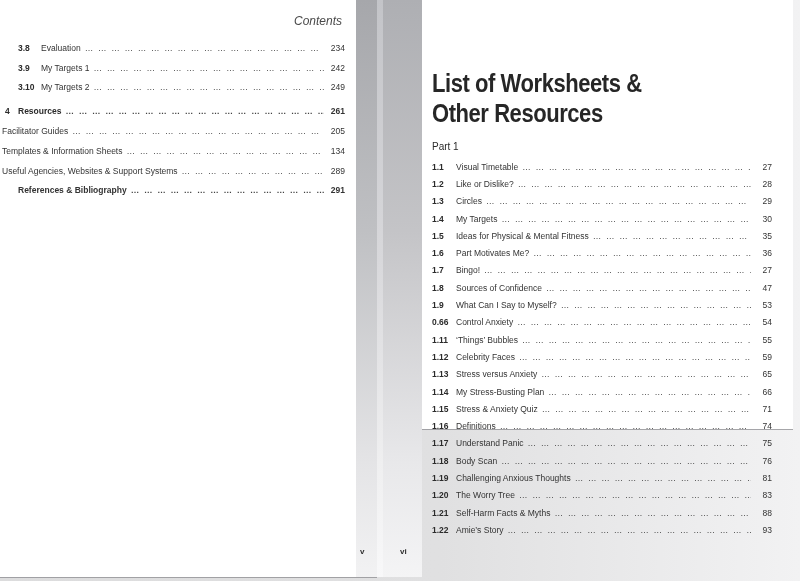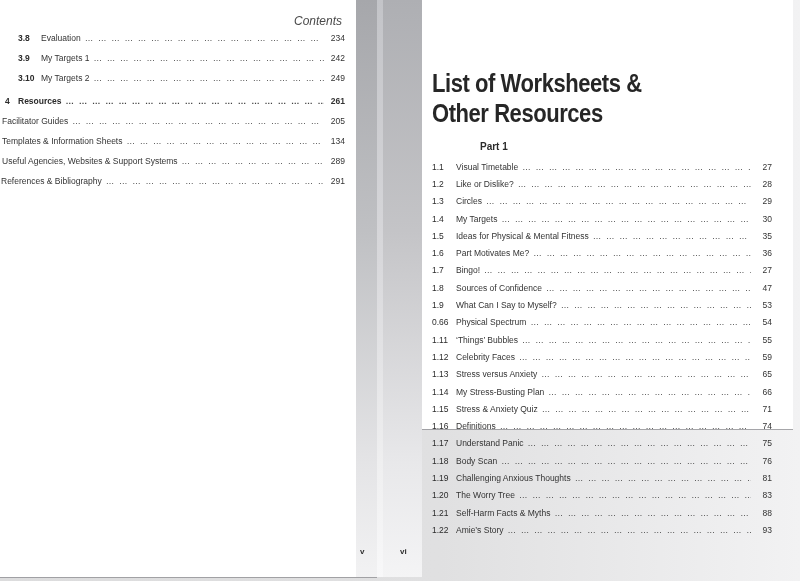--- a/index.html
+++ b/index.html
@@ -32,43 +32,43 @@
     position:absolute;z-index:5;font-size:8px;font-weight:bold;color:#2e2e2e;
   }
   .folio-left{left:360px;top:547px;}
   .folio-right{left:400px;top:547px;}
   
   .contents-header{
     position:absolute;top:14px;right:35px;
     font-size:12px;font-style:italic;color:#4a4a4a;
   }
   .lp-rows{position:absolute;left:0;right:32px;top:33px;}
-  .lp-row{height:19.8px;display:flex;align-items:flex-start;font-size:8.5px;color:#333;}
+  .lp-row{height:19.8px;display:flex;align-items:flex-end;font-size:8.5px;color:#333;}
   .lp-row.sub{padding-left:18px;}
   .lp-row.sub .num{width:23px;}
   .lp-row.chapter{padding-left:5px;font-weight:bold;color:#2b2b2b;margin-top:4px;}
   .lp-row.chapter .num{width:13px;}
   .lp-row.section{padding-left:2px;}
-  .lp-row.top{padding-left:1px;}
+  .lp-row.top{padding-left:18px;font-weight:bold;}
   
   .rp-content{position:absolute;left:49px;right:21px;top:0;}
   .page-title{
     margin:0;position:absolute;top:68px;left:0;
     font-size:25px;line-height:30px;font-weight:bold;color:#262626;
     letter-spacing:-0.5px;transform:scaleX(.88);transform-origin:left top;
     white-space:nowrap;
   }
   .page-title span{display:block;}
   .part-heading{
     position:absolute;top:141px;left:0;
-    font-size:10px;font-weight:bold;color:#2b2b2b;margin-left:48px;
+    font-size:10px;font-weight:normal;color:#2b2b2b;
   }
   .rp-rows{position:absolute;left:0;right:0;top:158px;}
   .rp-row{height:17.3px;display:flex;align-items:center;font-size:8.5px;color:#333;}
-  .rp-row .num{width:24px;font-weight:normal;color:#2b2b2b;flex:none;}
+  .rp-row .num{width:24px;font-weight:bold;color:#2b2b2b;flex:none;}
   
   .num{font-weight:bold;color:#2b2b2b;flex:none;}
   .label{flex:none;white-space:nowrap;}
   .leader{
     flex:1;overflow:hidden;white-space:nowrap;
     margin:0 6px 0 4px;color:#424242;letter-spacing:1.2px;
   }
   .pageno{flex:none;min-width:15px;text-align:right;color:#333;}
 </style>
 </head>
@@ -183,21 +183,21 @@
             <span class="pageno">47</span>
           </div>
           <div class="rp-row">
             <span class="num">1.9</span>
             <span class="label">What Can I Say to Myself?</span>
             <span class="leader">… … … … … … … … … … … … … … … … … … … … … … … … … … … … … … … … … … … … … … … … … … … … … … … … … … … … … … … … … … … … </span>
             <span class="pageno">53</span>
           </div>
           <div class="rp-row">
             <span class="num">0.66</span>
-            <span class="label">Physical Spectrum</span>
+            <span class="label">Control Anxiety</span>
             <span class="leader">… … … … … … … … … … … … … … … … … … … … … … … … … … … … … … … … … … … … … … … … … … … … … … … … … … … … … … … … … … … … </span>
             <span class="pageno">54</span>
           </div>
           <div class="rp-row">
             <span class="num">1.11</span>
             <span class="label">‘Things’ Bubbles</span>
             <span class="leader">… … … … … … … … … … … … … … … … … … … … … … … … … … … … … … … … … … … … … … … … … … … … … … … … … … … … … … … … … … … … </span>
             <span class="pageno">55</span>
           </div>
           <div class="rp-row">

